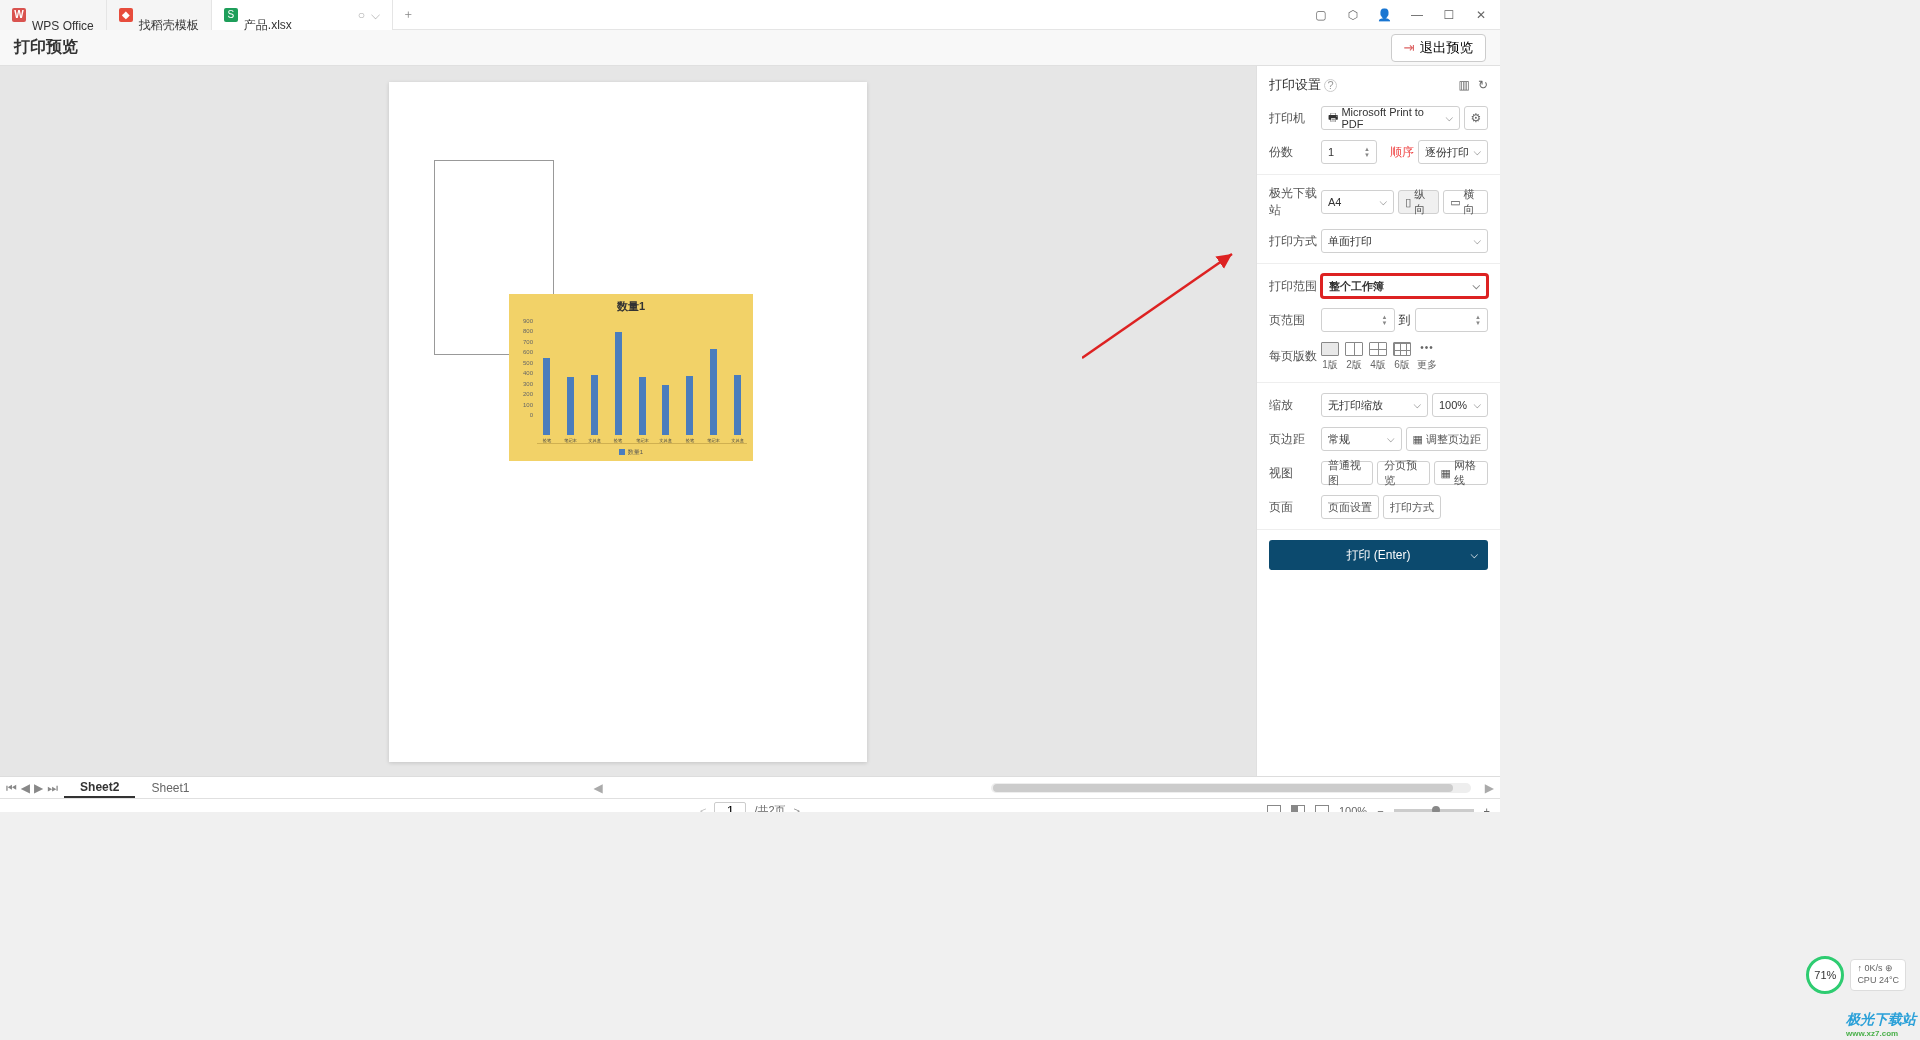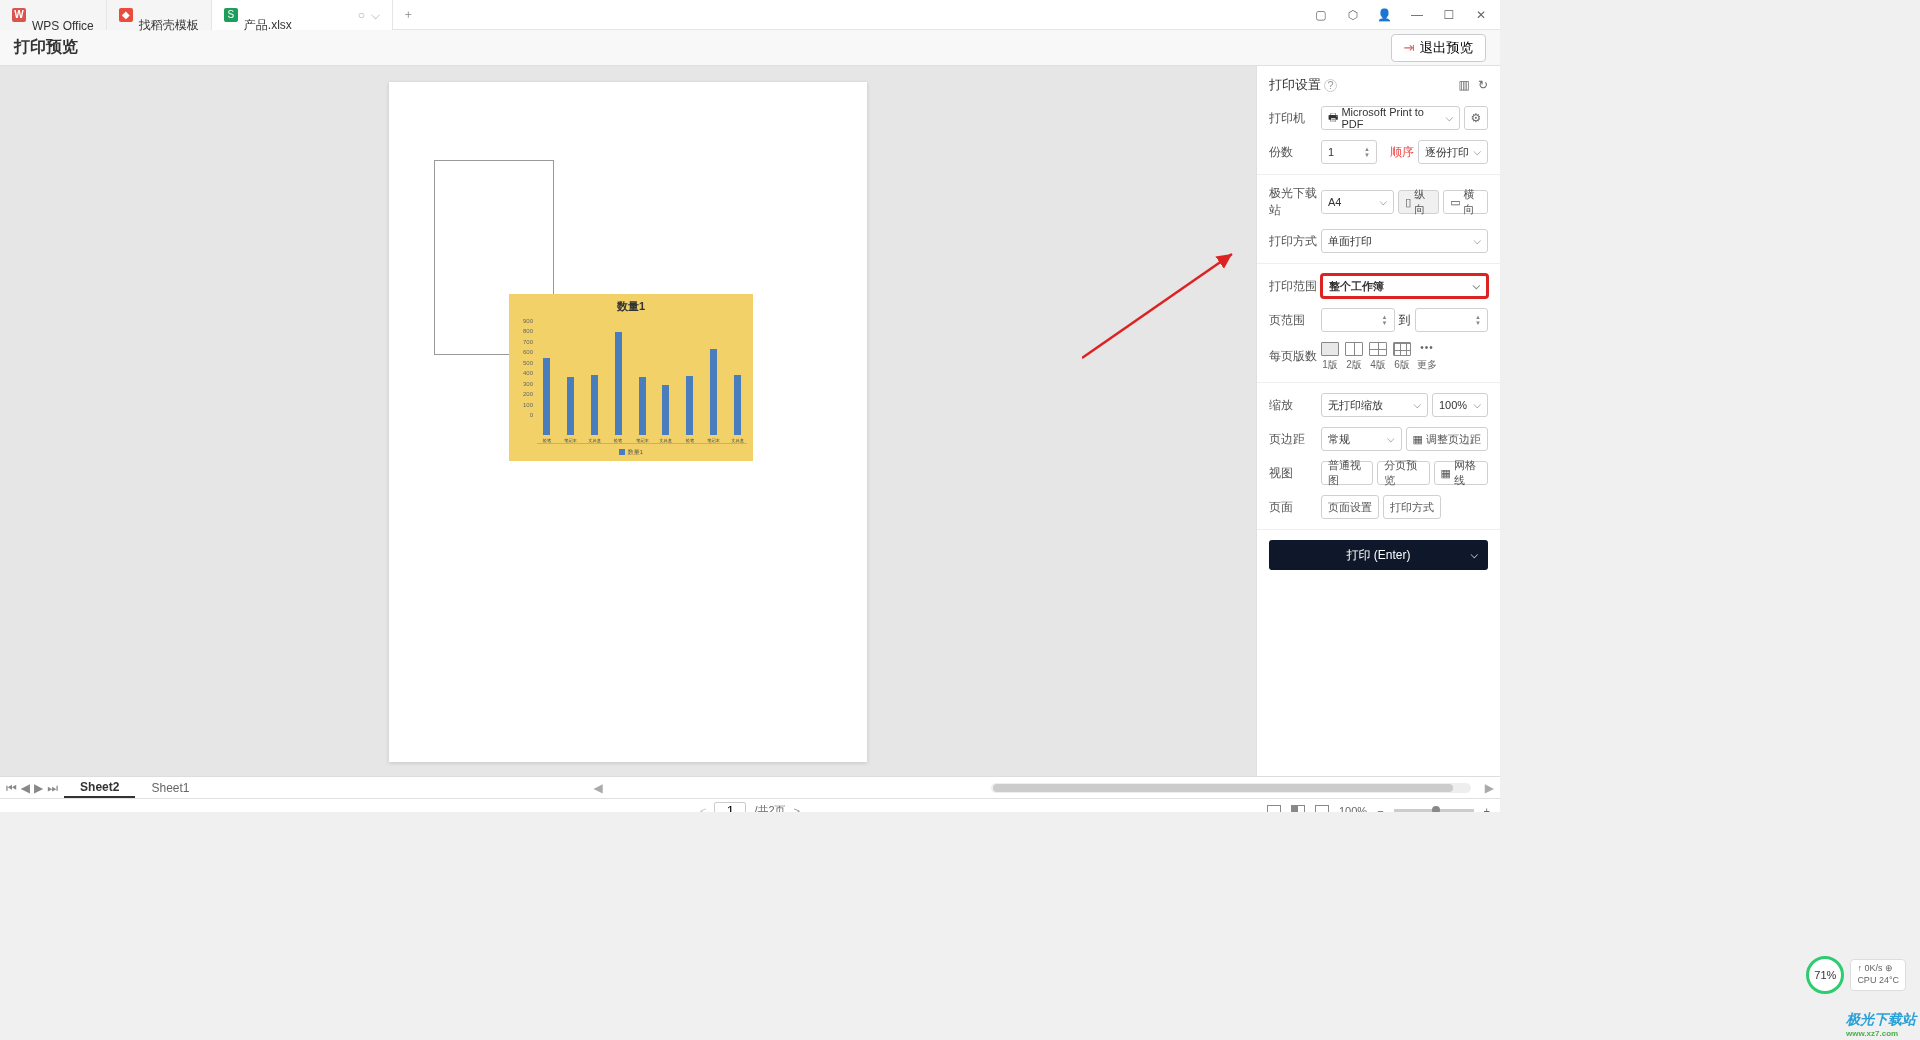--- a/index.html
+++ b/index.html
@@ -63,21 +63,21 @@
 .layout-options { display: flex; gap: 6px; flex: 1; }
 .layout-opt { display: flex; flex-direction: column; align-items: center; font-size: 10px; color: #666; gap: 2px; cursor: pointer; }
 .layout-opt-icon { width: 18px; height: 14px; border: 1.5px solid #888; border-radius: 1px; position: relative; }
 .layout-opt.active .layout-opt-icon { background: #e8e8e8; }
 .grid2::before { content:''; position:absolute; left:50%; top:0; bottom:0; width:1px; background:#888; }
 .grid4::before { content:''; position:absolute; left:50%; top:0; bottom:0; width:1px; background:#888; }
 .grid4::after { content:''; position:absolute; top:50%; left:0; right:0; height:1px; background:#888; }
 .grid6 { background-image: linear-gradient(#888 1px, transparent 1px), linear-gradient(90deg, #888 1px, transparent 1px); background-size: 6px 7px; }
 .more-dots { letter-spacing: 1px; }
 
-.print-btn { width: 100%; height: 30px; background: #0f172a; color: #fff; border: none; border-radius: 3px; font-size: 12px; display: flex; align-items: center; justify-content: center; position: relative; margin-top: 10px; }
+.print-btn { width: 100%; height: 30px; background: #0c4a6e; color: #fff; border: none; border-radius: 3px; font-size: 12px; display: flex; align-items: center; justify-content: center; position: relative; margin-top: 10px; }
 .print-btn::after { content:'⌵'; position: absolute; right: 10px; font-size: 10px; }
 
 .sheet-tabs { height: 22px; background: #fff; border-top: 1px solid #ddd; display: flex; align-items: center; font-size: 12px; }
 .nav-arrows { display: flex; padding: 0 6px; gap: 4px; color: #888; }
 .sheet-tab { padding: 0 16px; height: 100%; display: flex; align-items: center; color: #666; }
 .sheet-tab.active { font-weight: bold; color: #333; border-bottom: 2px solid #333; }
 .h-scroll { margin-left: auto; flex: 0 0 480px; height: 10px; background: #eee; border-radius: 5px; margin-right: 8px; position: relative; }
 .h-scroll-thumb { position: absolute; left: 2px; width: 460px; top: 1px; height: 8px; background: #ccc; border-radius: 4px; }
 
 .statusbar { height: 24px; background: #fff; border-top: 1px solid #e0e0e0; display: flex; align-items: center; justify-content: center; font-size: 11px; color: #666; gap: 8px; position: relative; }

